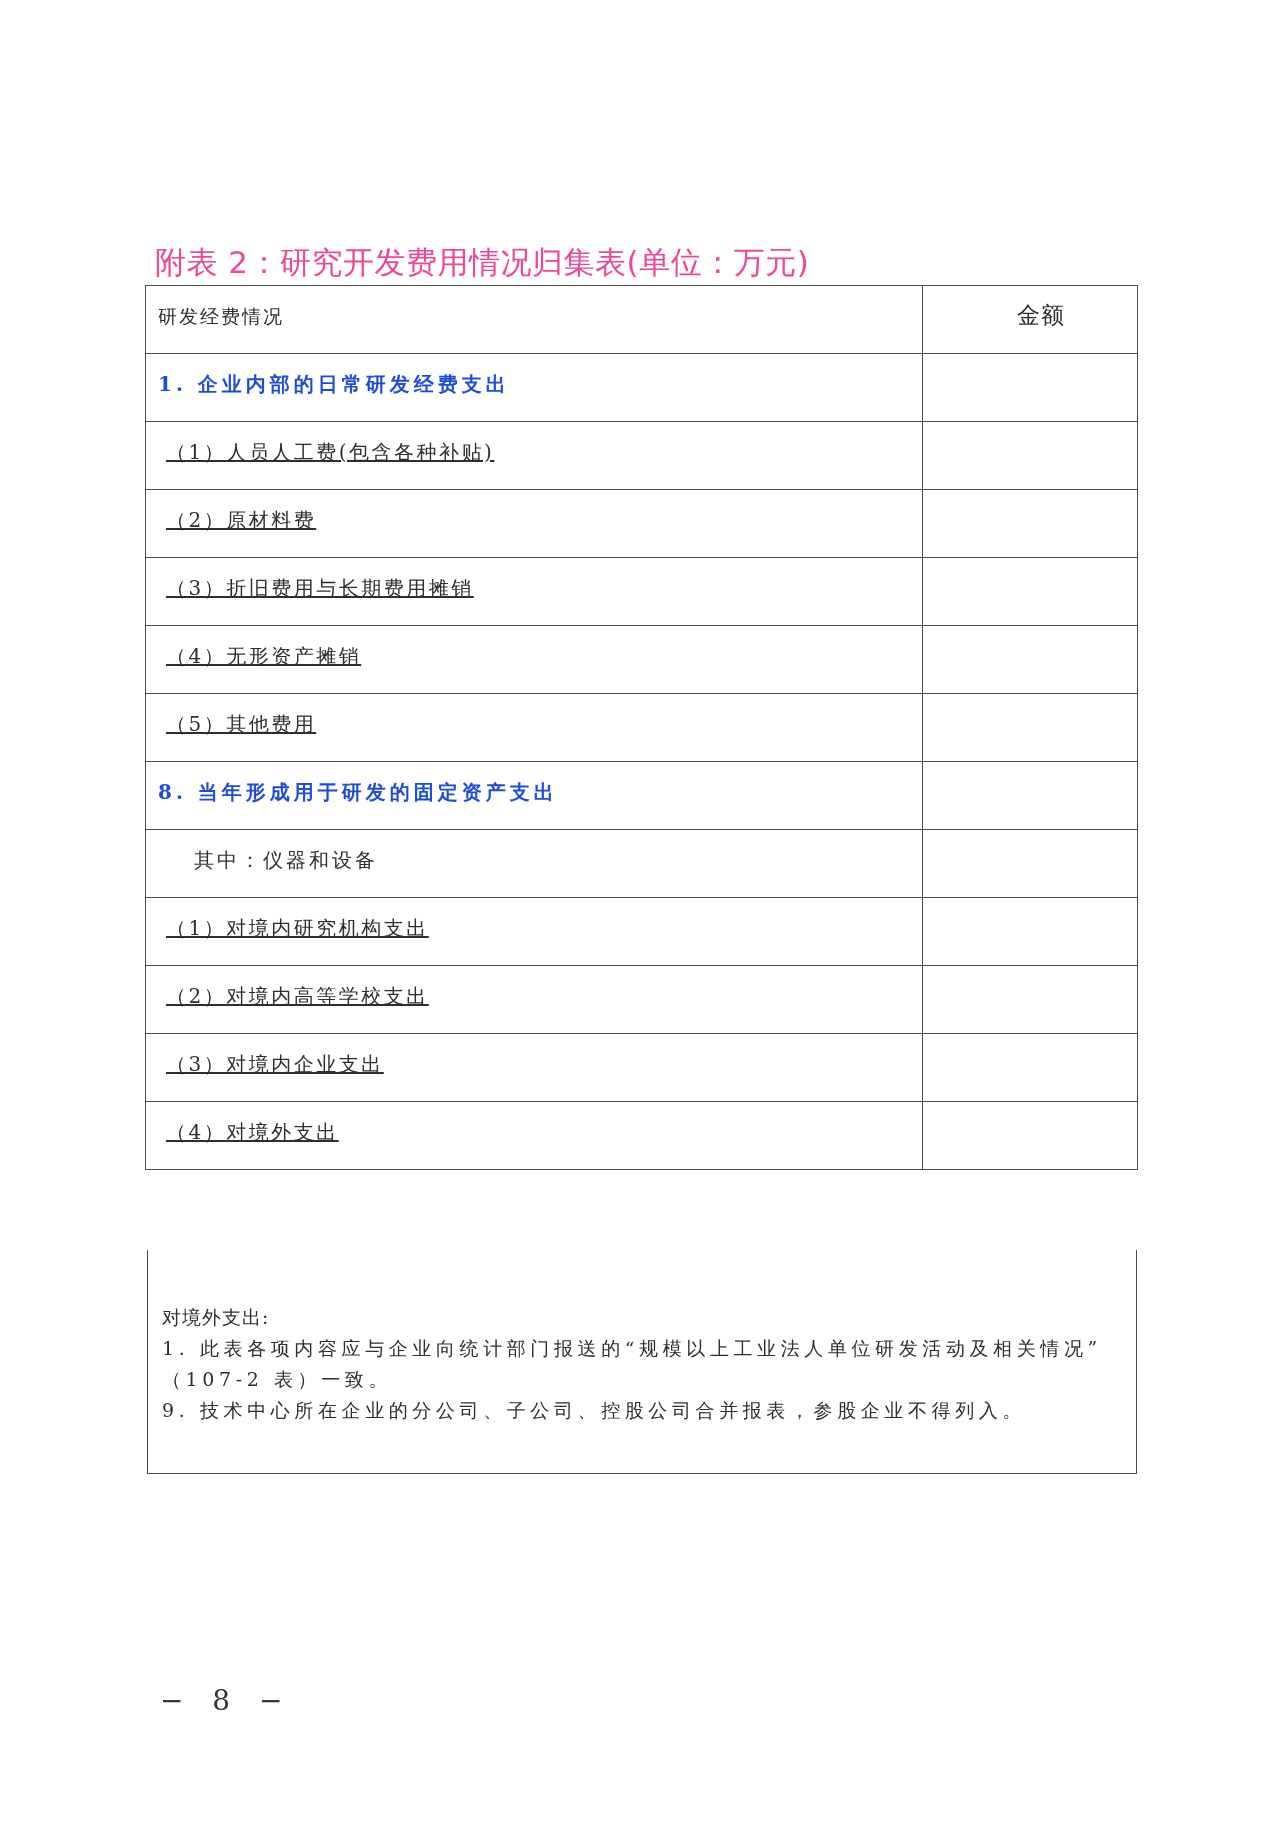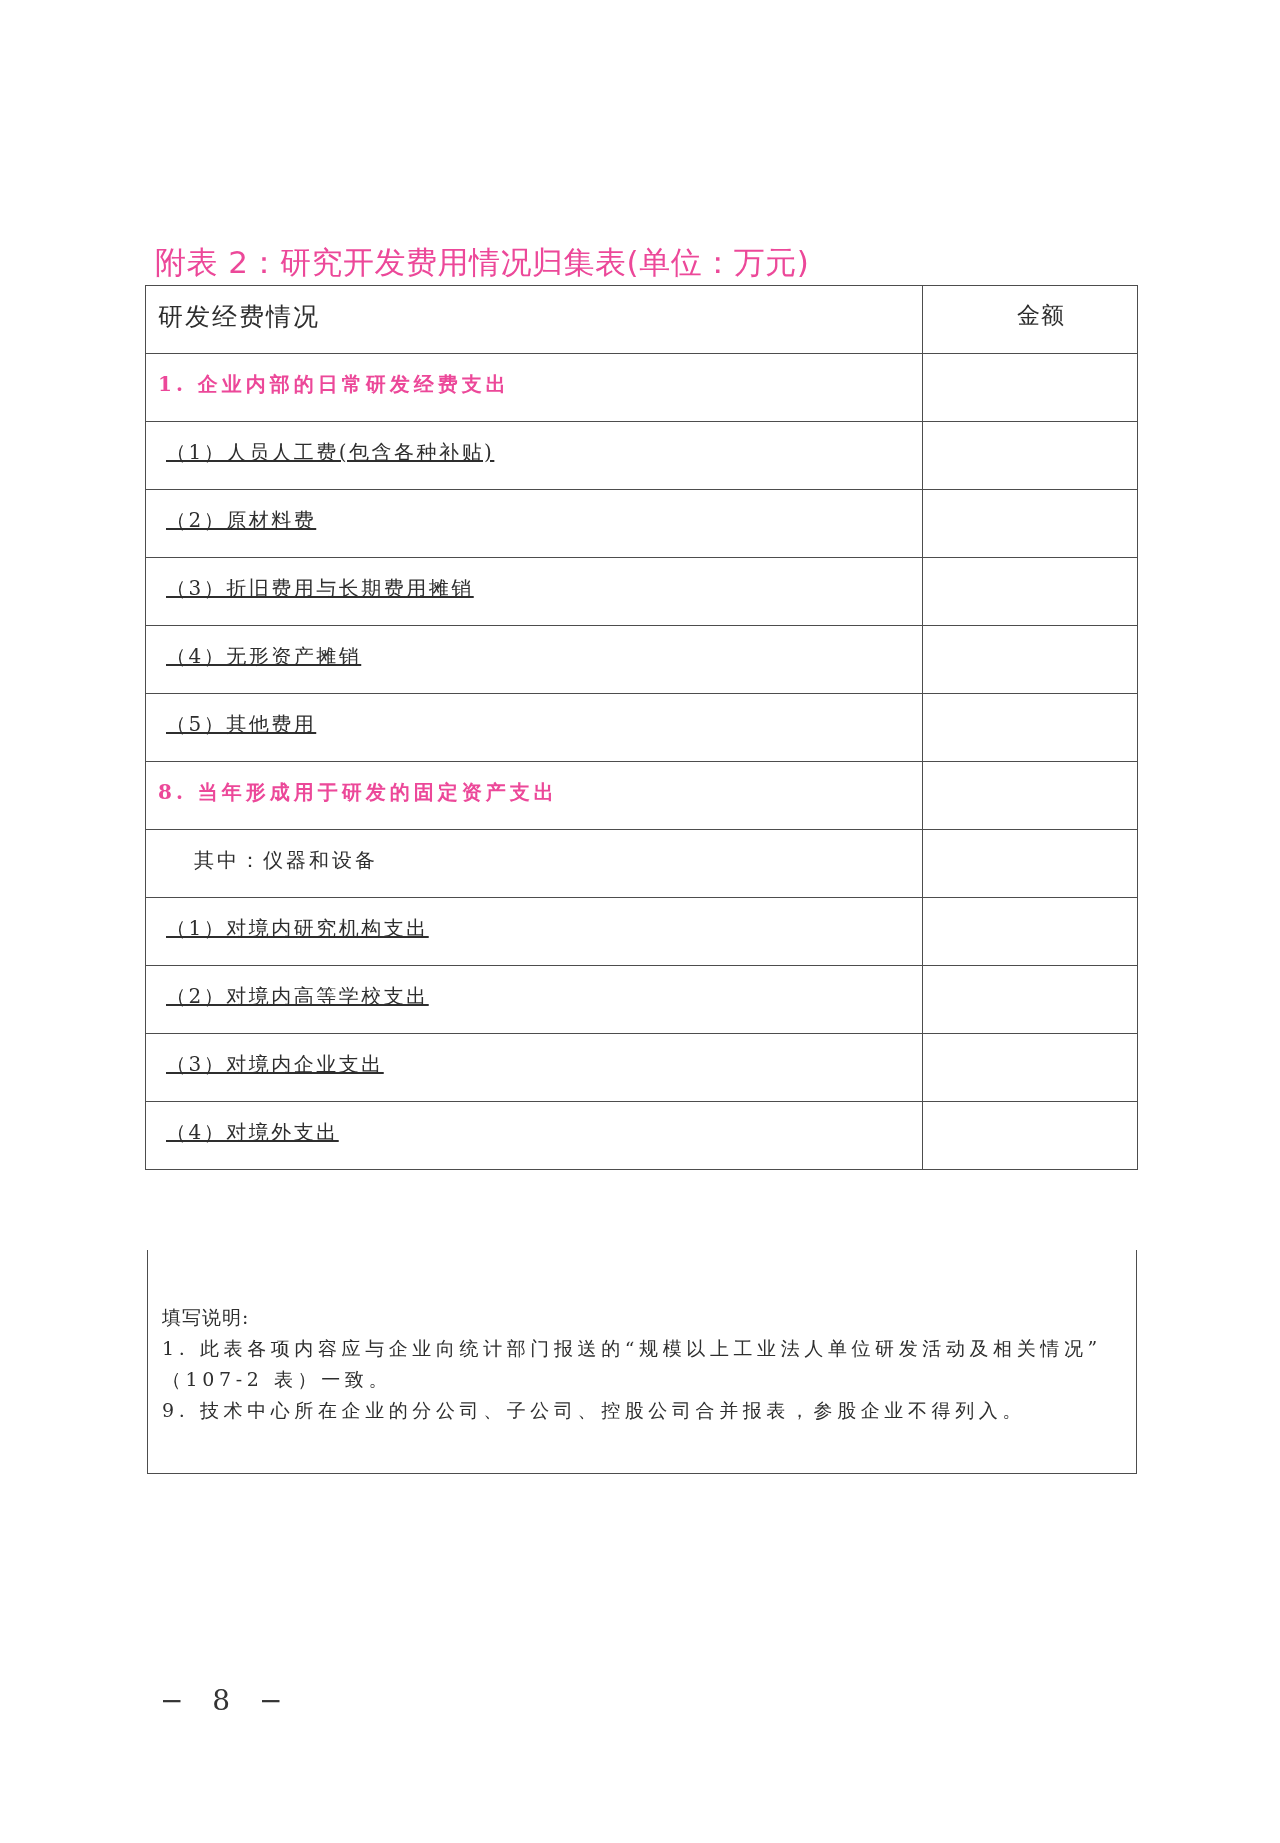--- a/index.html
+++ b/index.html
@@ -49,34 +49,34 @@
   table.expense-table col.c-amt { width: 215px; }
   .cell-text {
     display: block;
     padding-left: 22px;
     letter-spacing: 1.5px;
     white-space: nowrap;
     margin-top: -6px;
   }
   .hdr-desc {
     padding-left: 12px;
-    font-size: 25px;
+    font-size: 19px;
     letter-spacing: 2px;
   }
   .hdr-amt {
     text-align: center;
     font-size: 23px;
     letter-spacing: 1px;
     margin-top: -8px;
   }
   .section .cell-text {
     padding-left: 12px;
     letter-spacing: 4px;
     font-weight: bold;
-    color: #ec4899;
+    color: #1d4ed8;
   }
   .sub .cell-text { padding-left: 20px; letter-spacing: 2.5px; text-decoration: underline; }
   .subsub .cell-text { padding-left: 48px; letter-spacing: 3px; }
   .notes-box {
     position: absolute;
     left: 147px;
     top: 1250px;
     width: 990px;
     height: 224px;
     border: 1.5px solid #4d4d4d;
@@ -195,20 +195,20 @@
             <span class="cell-text">（4）对境外支出</span>
           </td>
         <td><span></span></td>
       </tr>
     </tbody>
   </table>
 </div>
 
 <div class="notes-box">
   <div class="notes-inner">
-    <div class="notes-title">填写说明:</div>
+    <div class="notes-title">对境外支出:</div>
     <div>1. 此表各项内容应与企业向统计部门报送的“规模以上工业法人单位研发活动及相关情况”</div>
     <div>（107-2 表）一致。</div>
     <div>9. 技术中心所在企业的分公司、子公司、控股公司合并报表，参股企业不得列入。</div>
   </div>
 </div>
 
 <div class="page-number">− 8 −</div>
 
 </body></html>

